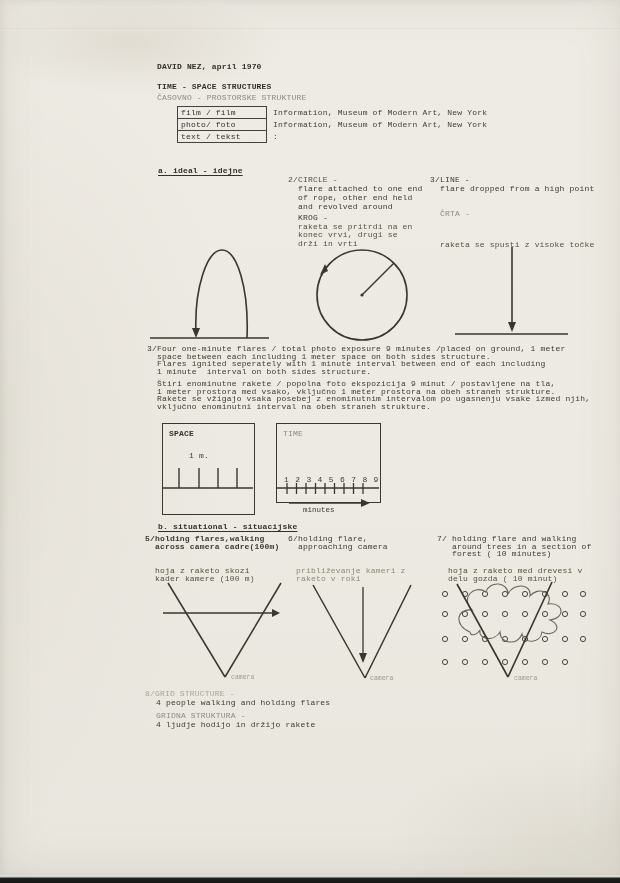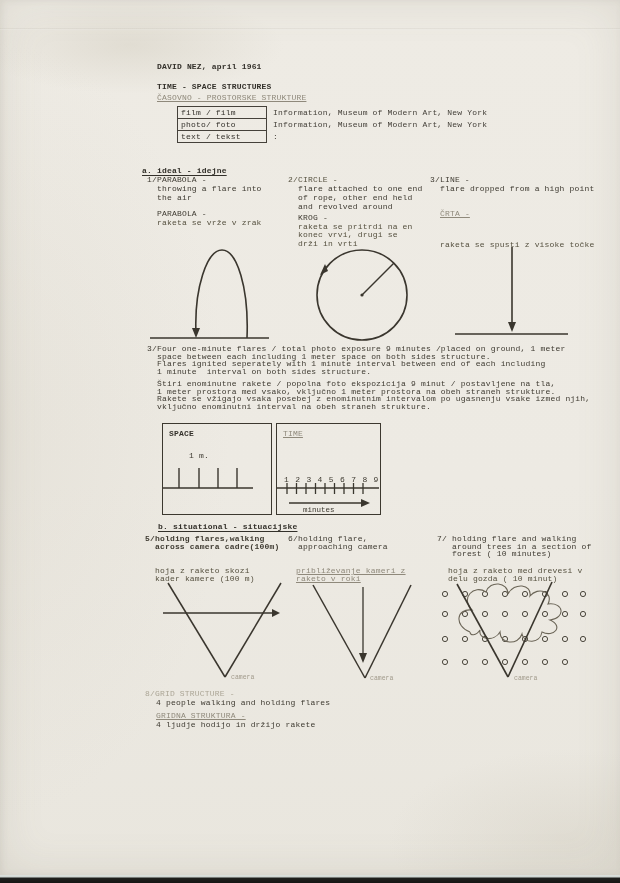--- a/index.html
+++ b/index.html
@@ -24,21 +24,21 @@
   }
   .crease{position:absolute;left:0;width:620px;height:2px;
     background:linear-gradient(180deg,rgba(150,144,128,0.16),rgba(255,255,255,0.25));}
   .abs{position:absolute;}
   .pre{white-space:pre;}
   .t{font-size:8px;letter-spacing:0.18px;color:#3e3a31;}
   .lh74{line-height:7.5px;}
   .lh88{line-height:8.9px;}
   .dark{color:#33302a;font-weight:bold;}
   .semi{color:#55503f;}
-  .faded{color:#8f897b;text-decoration:underline;}
+  .faded{color:#8f897b;}
   .vfaded{color:#aba595;}
   .underline{text-decoration:underline;text-underline-offset:2px;}
   .gap-sl{margin-top:7px;}
   
   #credits .row{display:flex;align-items:stretch;height:13px;margin-top:-1px;}
   #credits .row:first-child{margin-top:0;}
   #credits .lbl{
     width:90px;box-sizing:border-box;border:1px solid #45413a;
     display:flex;align-items:center;padding:0 3px;color:#33302a;
   }
@@ -47,48 +47,41 @@
   .frame{position:absolute;border:1.5px solid #3c382f;box-sizing:border-box;background:transparent;}
   svg{display:block;overflow:visible;}
   svg text{font-family:"Liberation Mono","DejaVu Sans Mono",monospace;}
 </style>
 </head>
 <body>
 
 <div id="paper">
   <div class="crease" style="top:28px;"></div>
 
-  <div class="abs t dark" style="left:157px;top:62px;">DAVID NEZ, april 1961</div>
+  <div class="abs t dark" style="left:157px;top:62px;">DAVID NEZ, april 1970</div>
   <div class="abs t dark" style="left:157px;top:82px;">TIME - SPACE STRUCTURES</div>
   <div class="abs t faded" style="left:157px;top:93px;">ČASOVNO - PROSTORSKE STRUKTURE</div>
 
   <div id="credits" class="abs t" style="left:151px;top:106px;padding-left:26px;">
     <div class="row">
       <span class="lbl">film / film</span>
       <span class="val">Information, Museum of Modern Art, New York</span>
     </div>
     <div class="row">
       <span class="lbl">photo/ foto</span>
       <span class="val">Information, Museum of Modern Art, New York</span>
     </div>
     <div class="row">
       <span class="lbl">text / tekst</span>
       <span class="val">:</span>
     </div>
   </div>
 
-  <div class="abs t dark underline" style="left:142px;top:166px;">a. ideal - idejne</div>
-
-  <div class="abs t lh88" style="left:147px;top:176px;">
-    <div>1/PARABOLA -</div>
-    <div class="pre" style="margin-left:10px;">throwing a flare into
-the air</div>
-    <div class="gap-sl" style="margin-left:10px;">PARABOLA -</div>
-    <div class="pre semi" style="margin-left:10px;">raketa se vrže v zrak</div>
-  </div>
+  <div class="abs t dark underline" style="left:158px;top:166px;">a. ideal - idejne</div>
+
 
   <div class="abs t lh88" style="left:288px;top:176px;">
     <div class="semi">2/CIRCLE -</div>
     <div class="pre" style="margin-left:10px;">flare attached to one end
 of rope, other end held
 and revolved around</div>
     <div style="margin-top:2px;margin-left:10px;">KROG -</div>
     <div class="pre semi" style="margin-left:10px;">raketa se pritrdi na en
 konec vrvi, drugi se
 drži in vrti</div>
@@ -122,33 +115,33 @@
 
   <div class="abs t lh74 pre" style="left:147px;top:345px;">3/Four one-minute flares / total photo exposure 9 minutes /placed on ground, 1 meter
   space between each including 1 meter space on both sides structure.
   Flares ignited seperately with 1 minute interval between end of each including
   1 minute  interval on both sides structure.</div>
   <div class="abs t lh74 pre" style="left:147px;top:380px;">  Štiri enominutne rakete / popolna foto ekspozicija 9 minut / postavljene na tla,
   1 meter prostora med vsako, vključno 1 meter prostora na obeh straneh strukture.
   Rakete se vžigajo vsaka posebej z enominutnim intervalom po ugasnenju vsake izmed njih,
   vključno enominutni interval na obeh straneh strukture.</div>
 
-  <div class="frame" style="left:162px;top:423px;width:110px;height:92px;">
+  <div class="frame" style="left:162px;top:423px;width:93px;height:92px;">
     <div class="abs t dark" style="left:6px;top:5px;">SPACE</div>
     <div class="abs t" style="left:26px;top:27px;">1 m.</div>
     <svg class="abs" style="left:0;top:0;" width="90" height="89" viewBox="0 0 90 89">
       <line x1="0" y1="64" x2="90" y2="64" stroke="#3a362e" stroke-width="1.4"></line>
       <line x1="16" y1="44" x2="16" y2="64" stroke="#3a362e" stroke-width="1.4"></line>
       <line x1="36" y1="44" x2="36" y2="64" stroke="#3a362e" stroke-width="1.4"></line>
       <line x1="55" y1="44" x2="55" y2="64" stroke="#3a362e" stroke-width="1.4"></line>
       <line x1="74" y1="44" x2="74" y2="64" stroke="#3a362e" stroke-width="1.4"></line>
     </svg>
   </div>
 
-  <div class="frame" style="left:276px;top:423px;width:105px;height:92px;">
+  <div class="frame" style="left:276px;top:423px;width:105px;height:80px;">
     <div class="abs t faded" style="left:6px;top:5px;">TIME</div>
     <svg class="abs" style="left:0;top:0;" width="102" height="89" viewBox="0 0 102 89">
       <text x="7" y="58" font-size="8" letter-spacing="0.8" fill="#3e3a31">1 2 3 4 5 6 7 8 9</text>
       <line x1="0" y1="64" x2="102" y2="64" stroke="#3a362e" stroke-width="1.4"></line>
       <line x1="10" y1="59" x2="10" y2="70" stroke="#3a362e" stroke-width="1.3"></line>
       <line x1="19.5" y1="59" x2="19.5" y2="70" stroke="#3a362e" stroke-width="1.3"></line>
       <line x1="29" y1="59" x2="29" y2="70" stroke="#3a362e" stroke-width="1.3"></line>
       <line x1="38.5" y1="59" x2="38.5" y2="70" stroke="#3a362e" stroke-width="1.3"></line>
       <line x1="48" y1="59" x2="48" y2="70" stroke="#3a362e" stroke-width="1.3"></line>
       <line x1="57.5" y1="59" x2="57.5" y2="70" stroke="#3a362e" stroke-width="1.3"></line>

